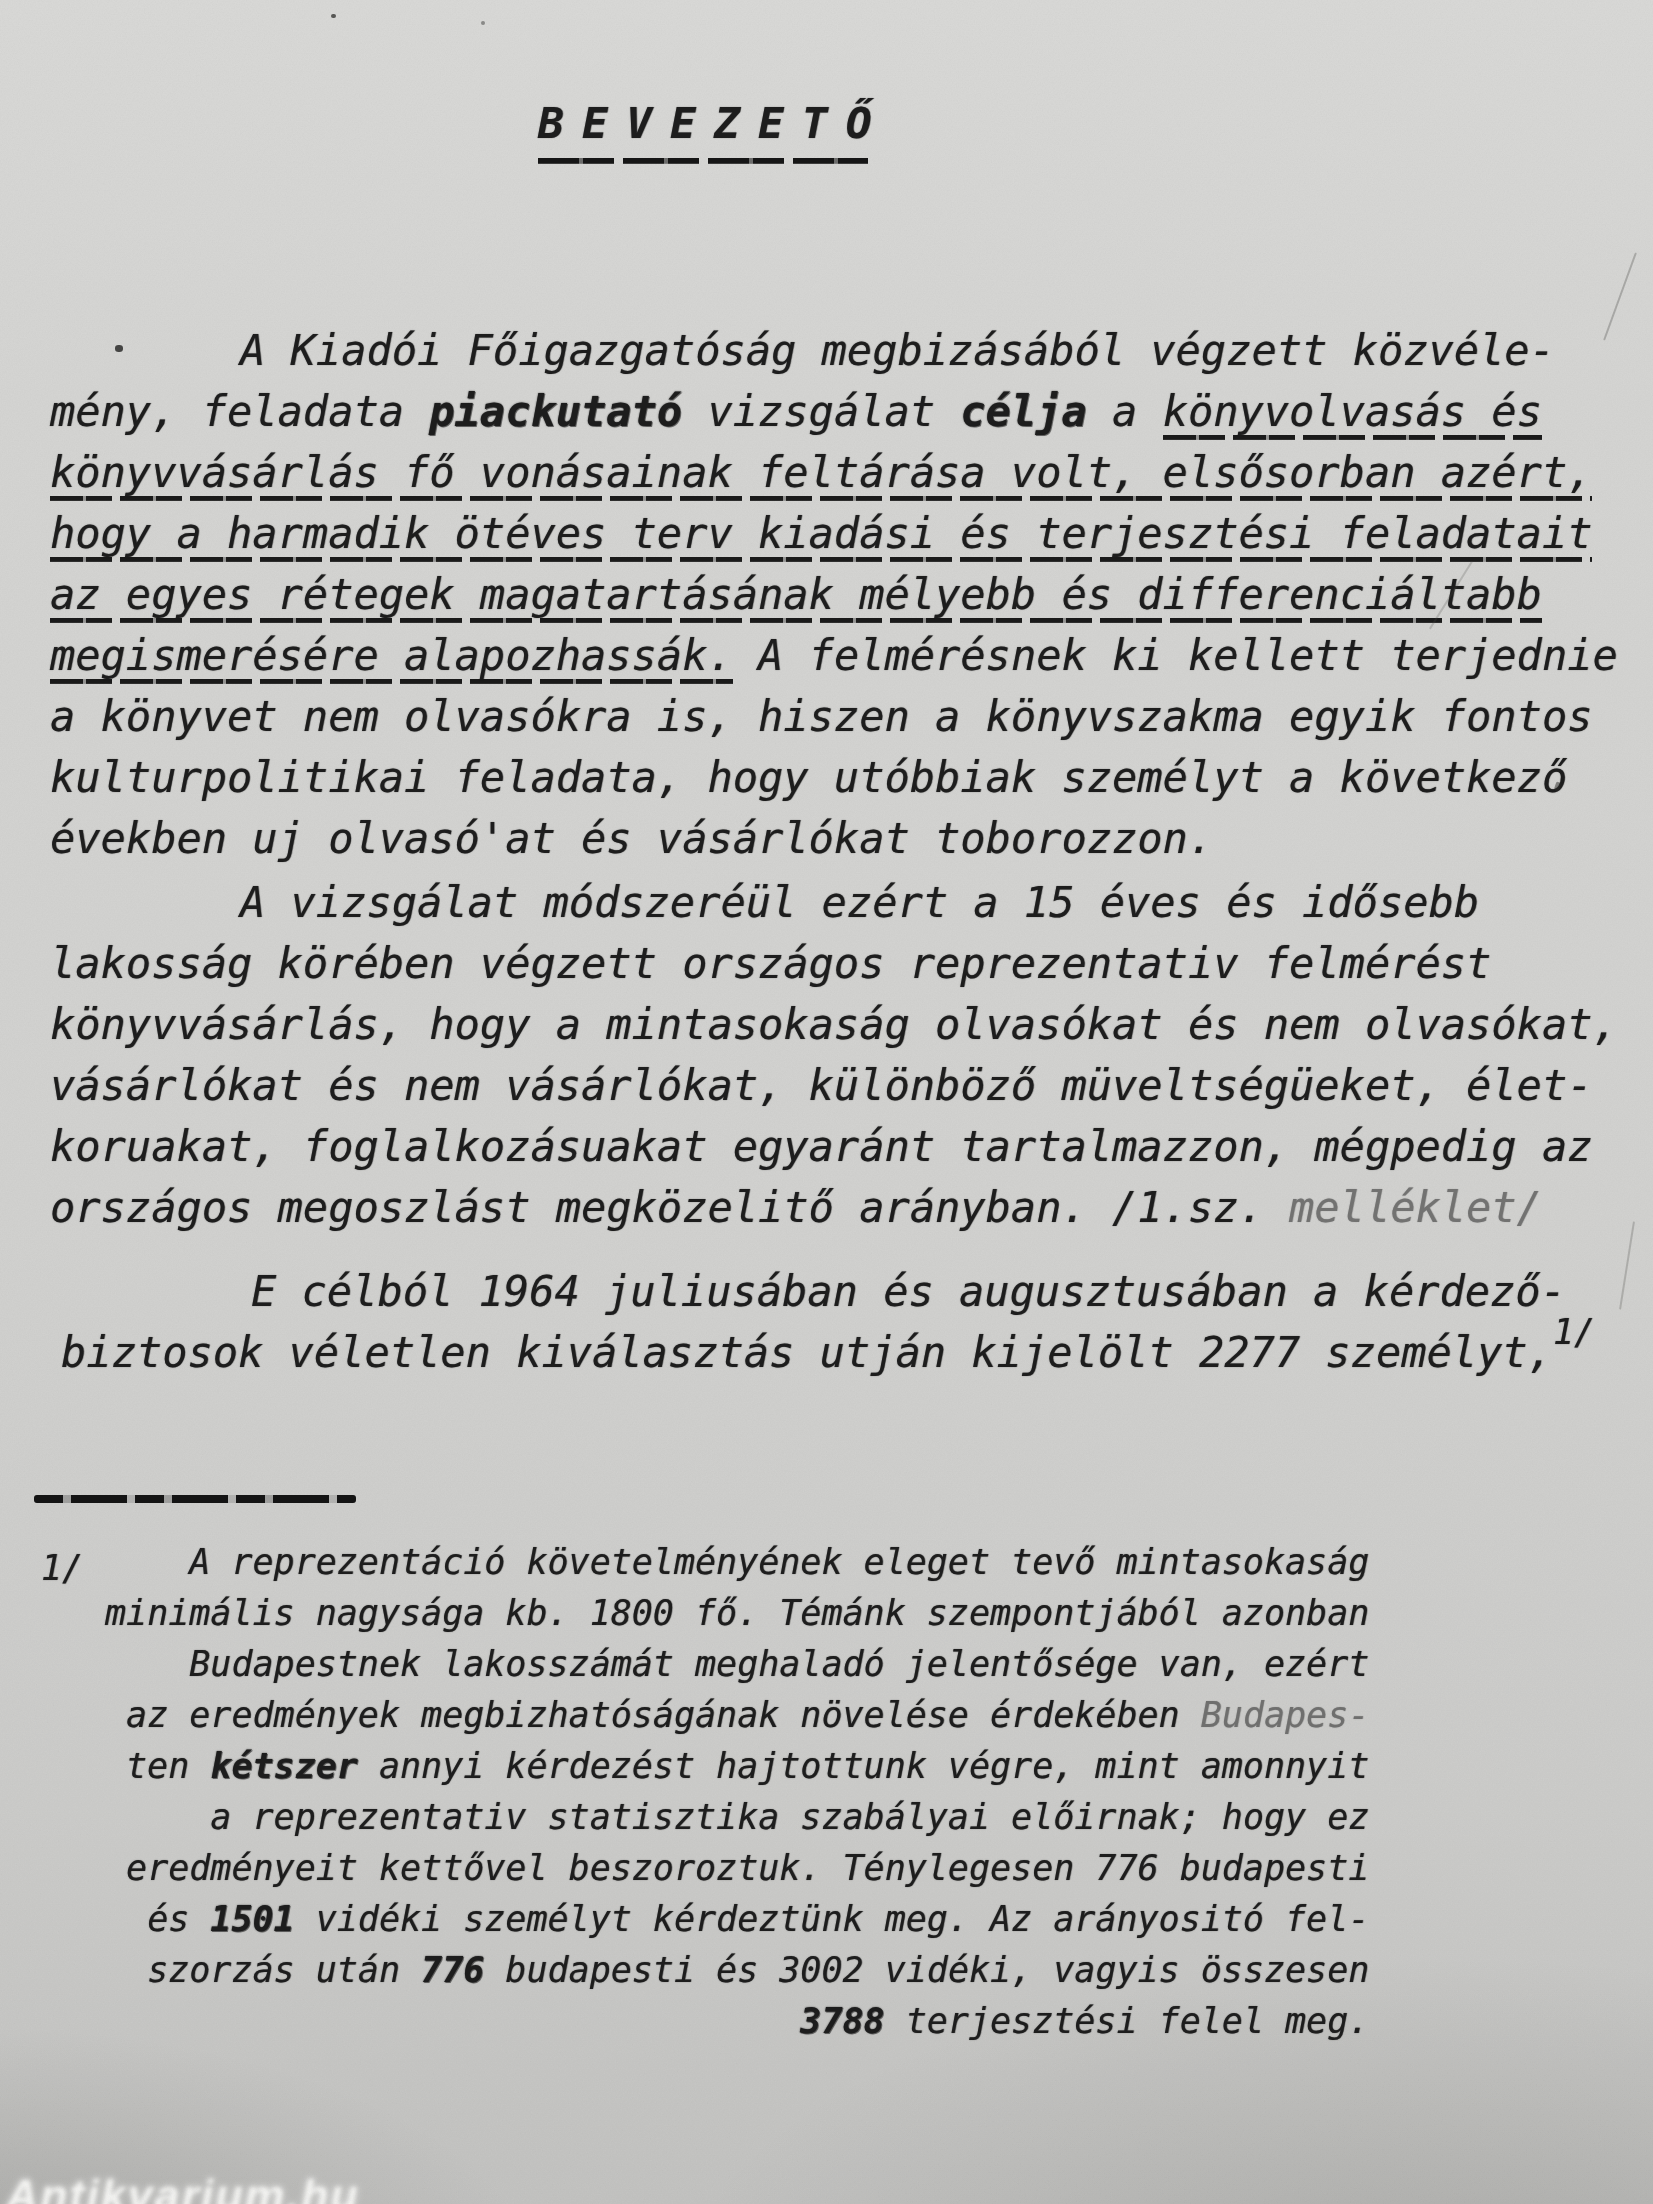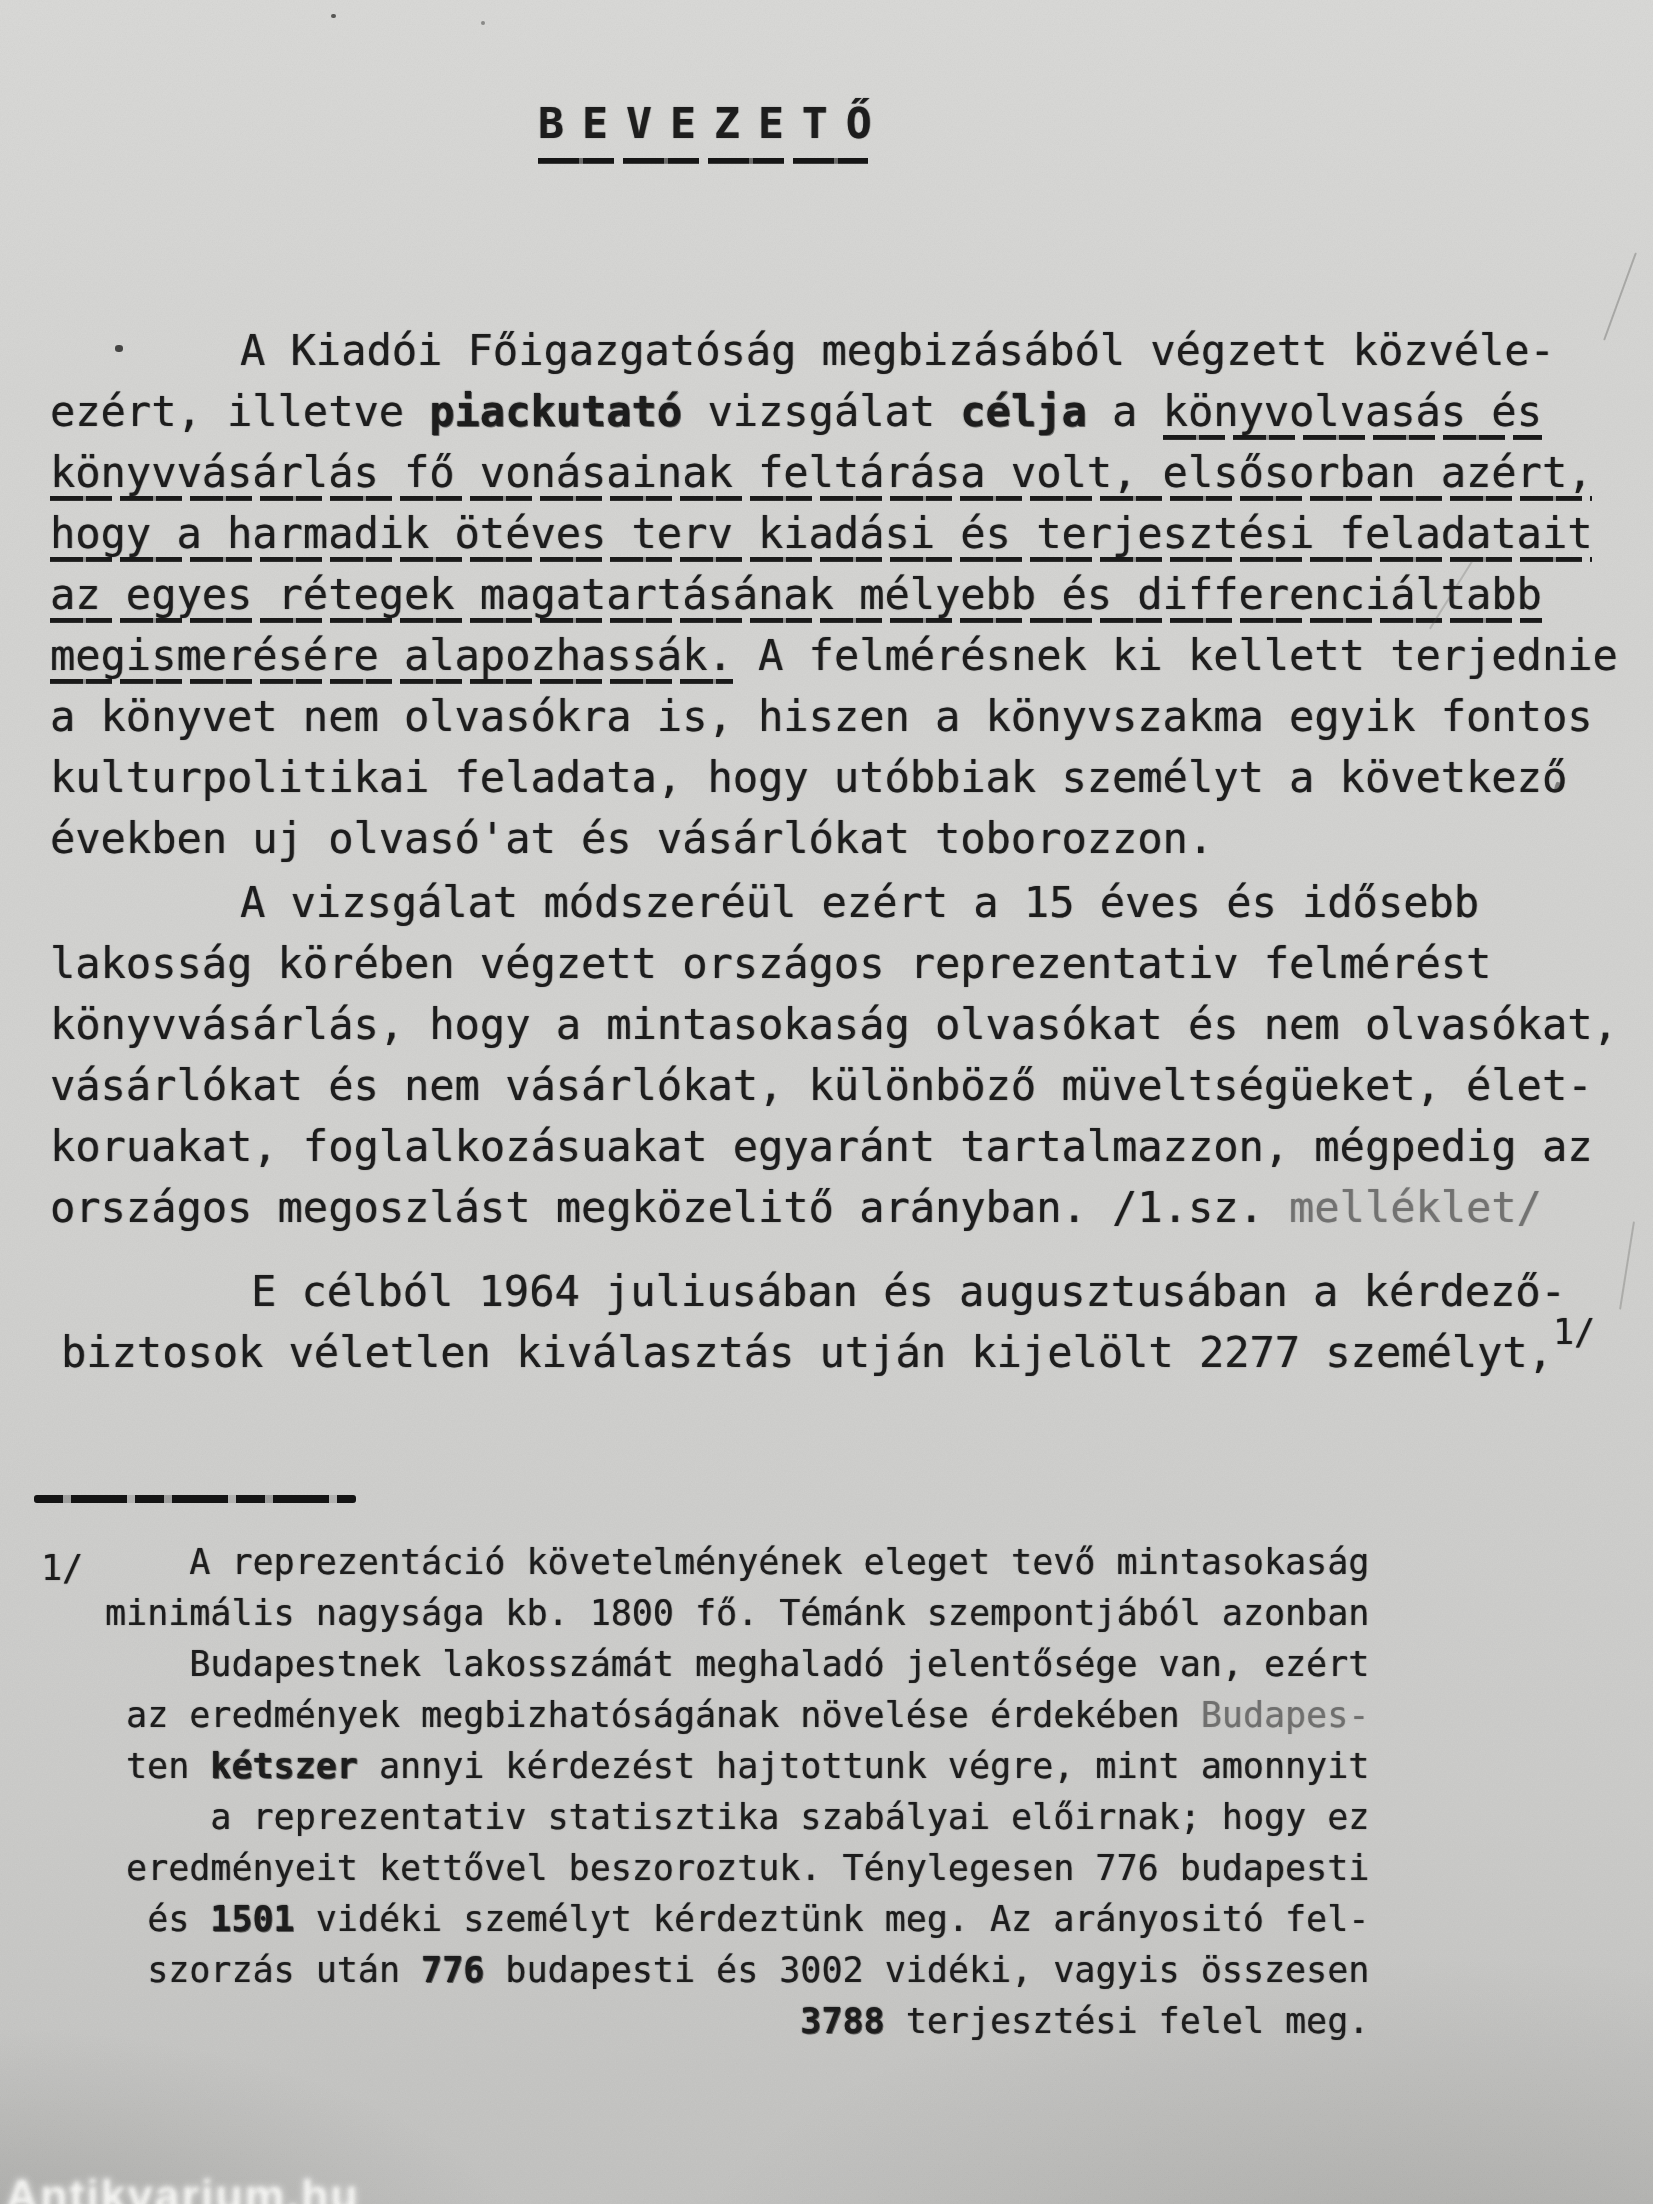--- a/index.html
+++ b/index.html
@@ -7,20 +7,21 @@
     position:relative;
     width:1654px;height:2205px;
     overflow:hidden;
     font-family:"DejaVu Sans Mono",monospace;
     color:#1d1d1d;
     background:
       radial-gradient(1261px 543px at 88% 104%, rgba(60,60,54,0.16), rgba(60,60,54,0) 62%),
       radial-gradient(970px 446px at -2% 104%, rgba(55,55,50,0.20), rgba(55,55,50,0) 60%),
       linear-gradient(180deg, #d9d9d7 0%, #d5d5d3 18%, #d2d2d0 55%, #cccccA 82%, #c3c3c1 100%);
     text-shadow: 0 0 1.2px rgba(25,25,25,0.55), 0.7px 0.4px 0 rgba(25,25,25,0.30);
+    font-style: italic;
   }
   .title{
     position:absolute;left:538px;top:99px;
     font-size:43px;line-height:49px;font-weight:bold;
     letter-spacing:-3.9px;white-space:pre;
     padding-bottom:15.5px;
     background:repeating-linear-gradient(90deg,#161616 0 41px, rgba(22,22,22,.55) 41px 45px, #161616 45px 76px, transparent 76px 85px);
     background-size:100% 5.8px;background-position:0 100%;background-repeat:no-repeat;
   }
   .bodytext{position:absolute;left:50px;top:320px;font-size:42px;line-height:61px;}
@@ -65,21 +66,21 @@
 </head>
 <body>
 
 <div class="page">
 
   <div class="title">B E V E Z E T Ő</div>
 
   <div class="bodytext" id="body-paragraphs">
       <div class="para">
         <div class="line indent"><span class="seg">A Kiadói Főigazgatóság megbizásából végzett közvéle-</span></div>
-        <div class="line"><span class="seg">ezért, illetve </span><span class="seg b">piackutató</span><span class="seg"> vizsgálat </span><span class="seg b">célja</span><span class="seg"> a </span><span class="seg u">könyvolvasás és</span></div>
+        <div class="line"><span class="seg">mény, feladata </span><span class="seg b">piackutató</span><span class="seg"> vizsgálat </span><span class="seg b">célja</span><span class="seg"> a </span><span class="seg u">könyvolvasás és</span></div>
         <div class="line"><span class="seg u">könyvvásárlás fő vonásainak feltárása volt, elsősorban azért,</span></div>
         <div class="line"><span class="seg u">hogy a harmadik ötéves terv kiadási és terjesztési feladatait</span></div>
         <div class="line"><span class="seg u">az egyes rétegek magatartásának mélyebb és differenciáltabb</span></div>
         <div class="line"><span class="seg u">megismerésére alapozhassák.</span><span class="seg"> A felmérésnek ki kellett terjednie</span></div>
         <div class="line"><span class="seg">a könyvet nem olvasókra is, hiszen a könyvszakma egyik fontos</span></div>
         <div class="line"><span class="seg">kulturpolitikai feladata, hogy utóbbiak személyt a következő</span></div>
         <div class="line"><span class="seg">években uj olvasó'at és vásárlókat toborozzon.</span></div>
       </div>
       <div class="para">
         <div class="line indent"><span class="seg">A vizsgálat módszeréül ezért a 15 éves és idősebb</span></div>

